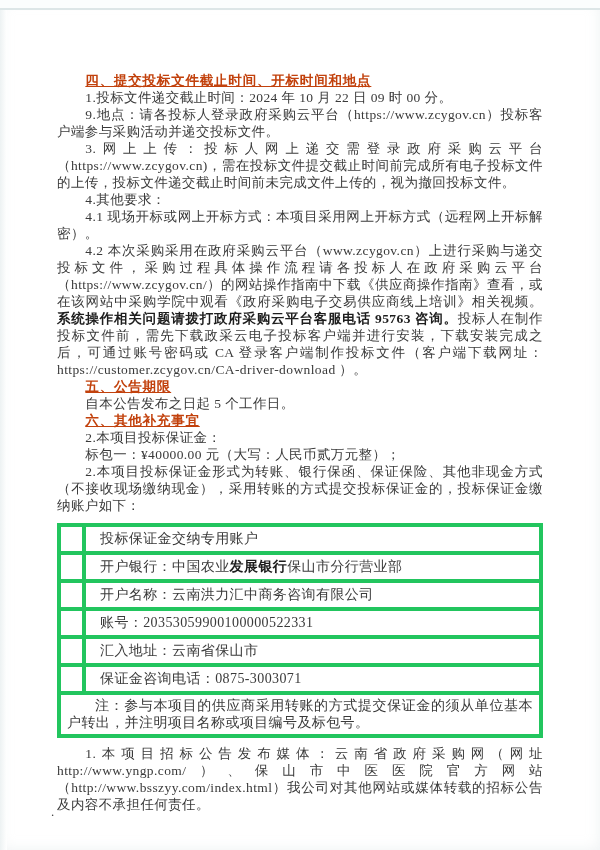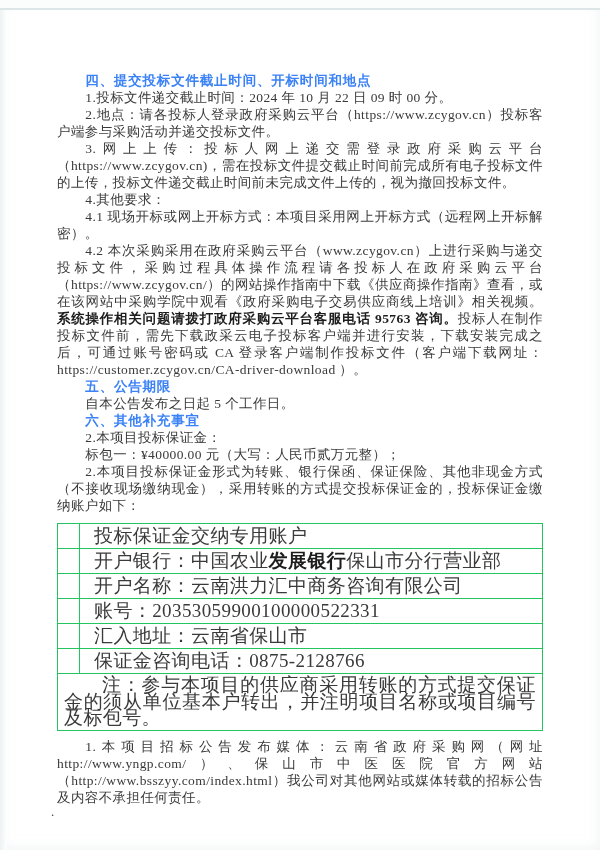--- a/index.html
+++ b/index.html
@@ -43,37 +43,38 @@
     text-align: justify;
   }
   .content p, .content h3 {
     margin: 0;
     padding: 0;
     text-indent: 2.1em;
     font-size: 13.5px;
   }
   .content h3 {
     font-weight: bold;
-    color: #3b82f6;
+    color: #c2410c;
     letter-spacing: 0.8px;
+    text-decoration: underline;
   }
   .bold-seg {
     font-weight: bold;
     color: #1d1d1d;
   }
   table.deposit {
     border-collapse: collapse;
     width: 100%;
     margin-top: 9px;
     margin-bottom: 7px;
     table-layout: fixed;
   }
   table.deposit td {
-    border: 1px solid #22c55e;
-    font-size: 19px;
+    border: 4px solid #22c55e;
+    font-size: 14px;
     line-height: 16.5px;
     color: #3a3a3a;
     vertical-align: middle;
   }
   td.spacer-cell {
     width: 21px;
     padding: 0;
   }
   td.value-cell {
     padding: 2px 4px 2px 14px;
@@ -97,21 +98,21 @@
 <body>
 
 <div class="page">
   <div class="top-edge"></div>
   <div class="left-edge"></div>
 
   <div class="content">
 
     <h3>四、提交投标文件截止时间、开标时间和地点</h3>
     <p>1.投标文件递交截止时间：2024 年 10 月 22 日 09 时 00 分。</p>
-    <p>2.地点：请各投标人登录政府采购云平台（https://www.zcygov.cn）投标客户端参与采购活动并递交投标文件。</p>
+    <p>9.地点：请各投标人登录政府采购云平台（https://www.zcygov.cn）投标客户端参与采购活动并递交投标文件。</p>
     <p>3.网上上传：投标人网上递交需登录政府采购云平台（https://www.zcygov.cn)，需在投标文件提交截止时间前完成所有电子投标文件的上传，投标文件递交截止时间前未完成文件上传的，视为撤回投标文件。</p>
     <p>4.其他要求：</p>
     <p>4.1 现场开标或网上开标方式：本项目采用网上开标方式（远程网上开标解密）。</p>
     <p><span>4.2 本次采购采用在政府采购云平台（www.zcygov.cn）上进行采购与递交投标文件，采购过程具体操作流程请各投标人在政府采购云平台（https://www.zcygov.cn/）的网站操作指南中下载《供应商操作指南》查看，或在该网站中采购学院中观看《政府采购电子交易供应商线上培训》相关视频。</span><span class="bold-seg">系统操作相关问题请拨打政府采购云平台客服电话 95763 咨询。</span><span>投标人在制作投标文件前，需先下载政采云电子投标客户端并进行安装，下载安装完成之后，可通过账号密码或 CA 登录客户端制作投标文件（客户端下载网址： https://customer.zcygov.cn/CA-driver-download ）。</span></p>
 
     <h3>五、公告期限</h3>
     <p>自本公告发布之日起 5 个工作日。</p>
 
     <h3>六、其他补充事宜</h3>
     <p>2.本项目投标保证金：</p>
@@ -135,21 +136,21 @@
         <tr>
           <td class="spacer-cell"></td>
           <td class="value-cell">账号：20353059900100000522331</td>
         </tr>
         <tr>
           <td class="spacer-cell"></td>
           <td class="value-cell">汇入地址：云南省保山市</td>
         </tr>
         <tr>
           <td class="spacer-cell"></td>
-          <td class="value-cell">保证金咨询电话：0875-2128766</td>
+          <td class="value-cell">保证金咨询电话：0875-3003071</td>
         </tr>
         <tr>
           <td class="note-cell" colspan="2">注：参与本项目的供应商采用转账的方式提交保证金的须从单位基本户转出，并注明项目名称或项目编号及标包号。</td>
         </tr>
       </tbody>
     </table>
 
     <p>1.本项目招标公告发布媒体：云南省政府采购网（网址 http://www.yngp.com/）、保山市中医医院官方网站（http://www.bsszyy.com/index.html）我公司对其他网站或媒体转载的招标公告及内容不承担任何责任。</p>
 
   </div>

